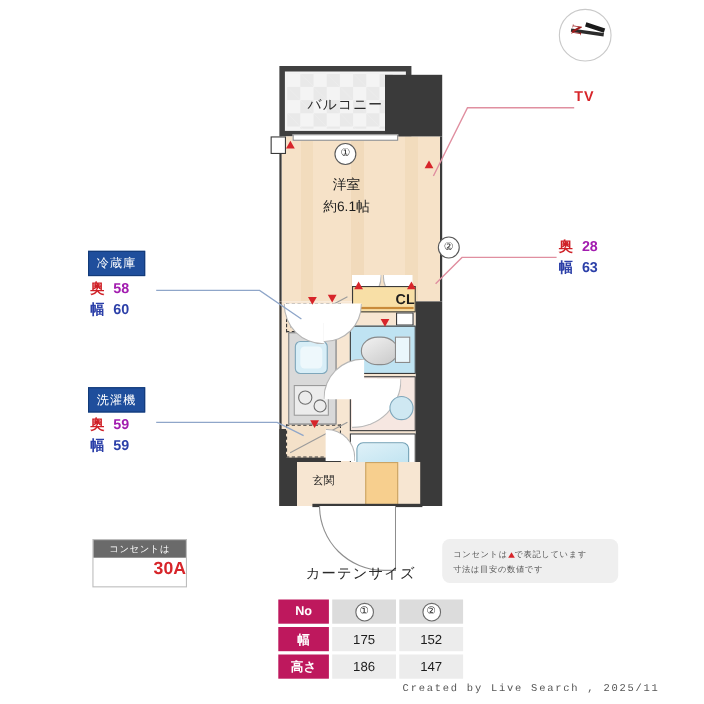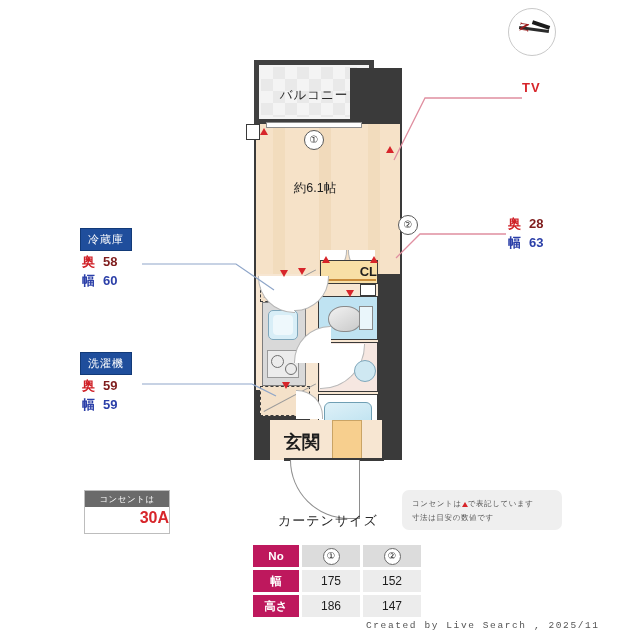--- a/index.html
+++ b/index.html
@@ -110,21 +110,21 @@
             border:1.5px solid #3a3a3a;box-sizing:border-box;}
   #wsink{left:100px;top:300px;width:20px;height:20px;background:#cfe8f2;border:1px solid #7fa7bb;border-radius:50%;}
   #warc{left:66px;top:284px;width:44px;height:44px;border-right:1px solid #b9b9b9;border-bottom:1px solid #b9b9b9;
         border-radius:0 0 44px 0;background:#fff;}
   #bathroom{left:64px;top:334px;width:60px;height:46px;background:#fff;border:1.5px solid #3a3a3a;box-sizing:border-box;}
   #tub{left:70px;top:342px;width:48px;height:30px;background:linear-gradient(160deg,#dff1f8,#b9e0ef);
        border:1px solid #6f9fb4;border-radius:6px;box-sizing:border-box;}
 
   
   #genkan{left:16px;top:360px;width:112px;height:40px;background:#f7e6d2;}
-  #genkan .lbl{position:absolute;left:14px;top:10px;font-size:18px;color:#1d1d1d;font-weight:bold;}
+  #genkan .lbl{position:absolute;left:14px;top:10px;font-size:10px;color:#1d1d1d;}
   #tataki{left:78px;top:360px;width:30px;height:40px;background:#f7cf8e;border:1px solid #caa465;box-sizing:border-box;}
   #entrydoor{left:36px;top:400px;width:68px;height:58px;border:1px solid #8d8d8d;border-top:none;
              border-radius:0 0 0 68px;background:#fff;}
   #entrywall{left:30px;top:398px;width:100px;height:3px;background:#3a3a3a;}
 
   
   .arc{border:1px solid #b5b5b5;background:#fff;position:absolute;}
   #arcA{left:4px;top:216px;width:36px;height:36px;border-radius:0 0 0 36px;border-top:none;border-right:none;}
   #arcB{left:40px;top:216px;width:34px;height:34px;border-radius:0 0 34px 0;border-top:none;border-left:none;}
   #arcC{left:40px;top:266px;width:36px;height:36px;border-radius:36px 0 0 0;border-bottom:none;border-right:none;}
@@ -138,21 +138,21 @@
   .outlet.dn{border-bottom:none;border-top:7px solid #d7252a;}
 
   
   .tagbox{
     background:#1f4e9c;color:#fff;font-size:11px;padding:3px 7px;
     border:1px solid #123a78;letter-spacing:1px;
   }
   .dimrow{font-size:13px;font-weight:bold;}
   .dim-k{color:#cf1f26;}
   .dim-w{color:#2b3fa8;}
-  .dim-v{color:#7f1d1d;margin-left:8px;}
+  .dim-v{color:#a21caf;margin-left:8px;}
   .dim-v2{color:#2b3fa8;margin-left:8px;}
 
   #fridgeTag{left:80px;top:228px;}
   #fridgeDims{left:82px;top:252px;line-height:19px;}
   #washTag{left:80px;top:352px;}
   #washDims{left:82px;top:376px;line-height:19px;}
   #rightDims{left:508px;top:214px;line-height:19px;}
   #tvTag{left:522px;top:80px;color:#d7252a;font-size:13px;font-weight:bold;letter-spacing:1px;}
 
   
@@ -195,20 +195,21 @@
 </div>
 
 <div class="abs" id="plan">
 
   <div class="abs" id="balcony">
     <div class="tiles"></div>
     <div class="lbl">バルコニー</div>
   </div>
 
   <div class="abs" id="washitsu">
+    <div class="rname">洋室</div>
     <div class="rsize">約6.1帖</div>
   </div>
 
   <div class="abs blk" id="blkTV"></div>
   <div class="abs" id="sash1"></div>
   <div class="abs" id="mark1">①</div>
   <div class="abs" id="mark2">②</div>
 
   <div class="abs" style="left:-8px;top:64px;width:14px;height:16px;background:#fff;border:1.5px solid #3a3a3a;box-sizing:border-box;"></div>
 

